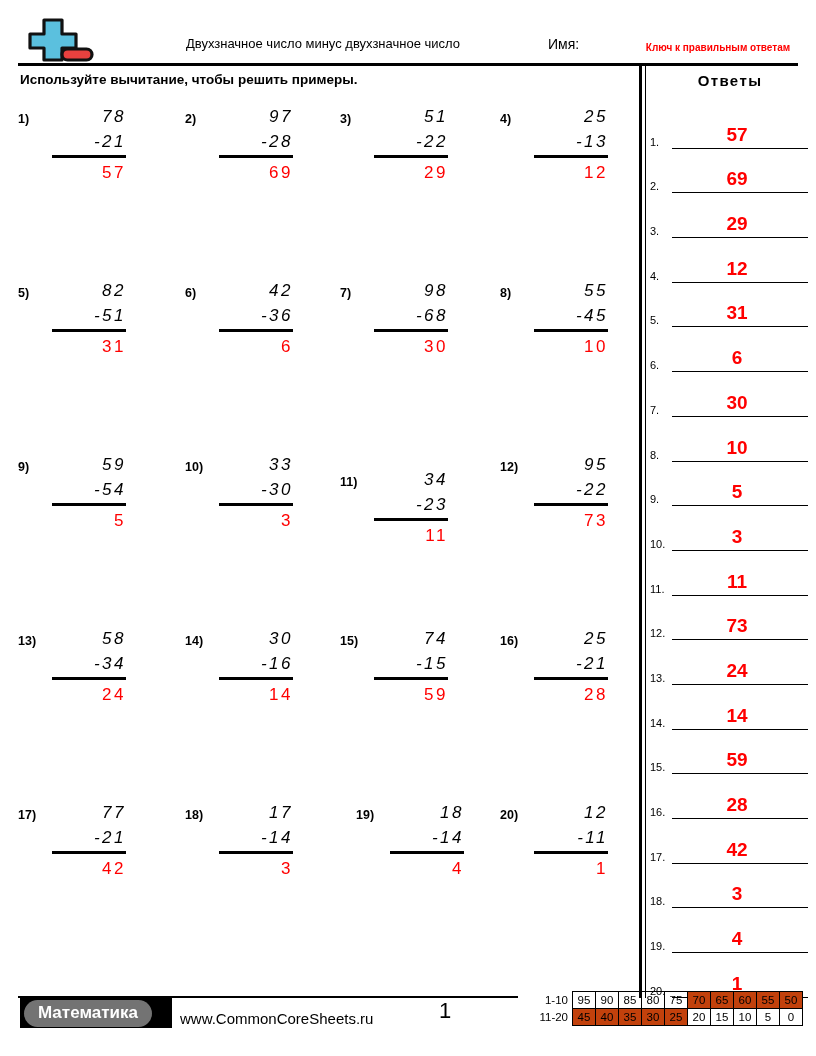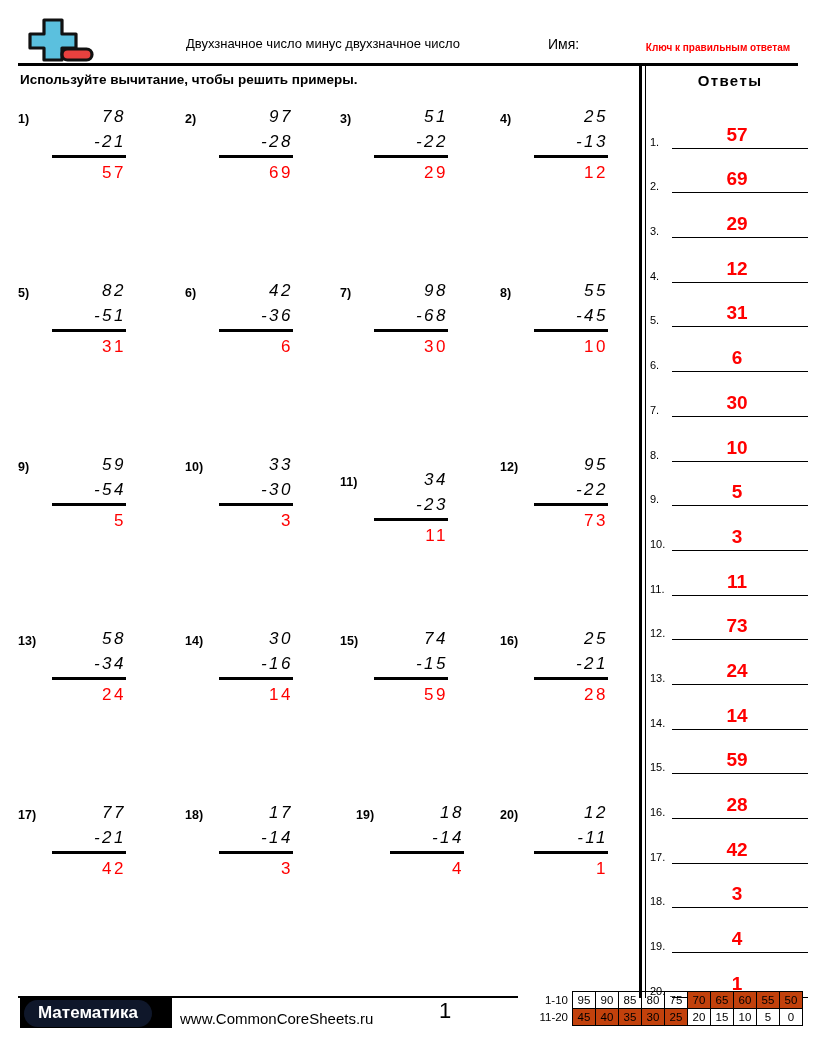--- a/index.html
+++ b/index.html
@@ -188,21 +188,21 @@
   #footer-rule {
     position: absolute;
     left: 18px; top: 996px;
     width: 500px; height: 2px;
     background: #000;
   }
   #brand-badge {
     position: absolute;
     left: 24px; top: 1000px;
     padding: 3px 14px 4px 14px;
-    background: #0f172a;
+    background: #737373;
     color: #fff;
     border-radius: 18px;
     font-size: 17px;
     font-weight: bold;
   }
   #brand-box {
     position: absolute;
     left: 20px; top: 998px;
     width: 152px; height: 30px;
     background: #000;

